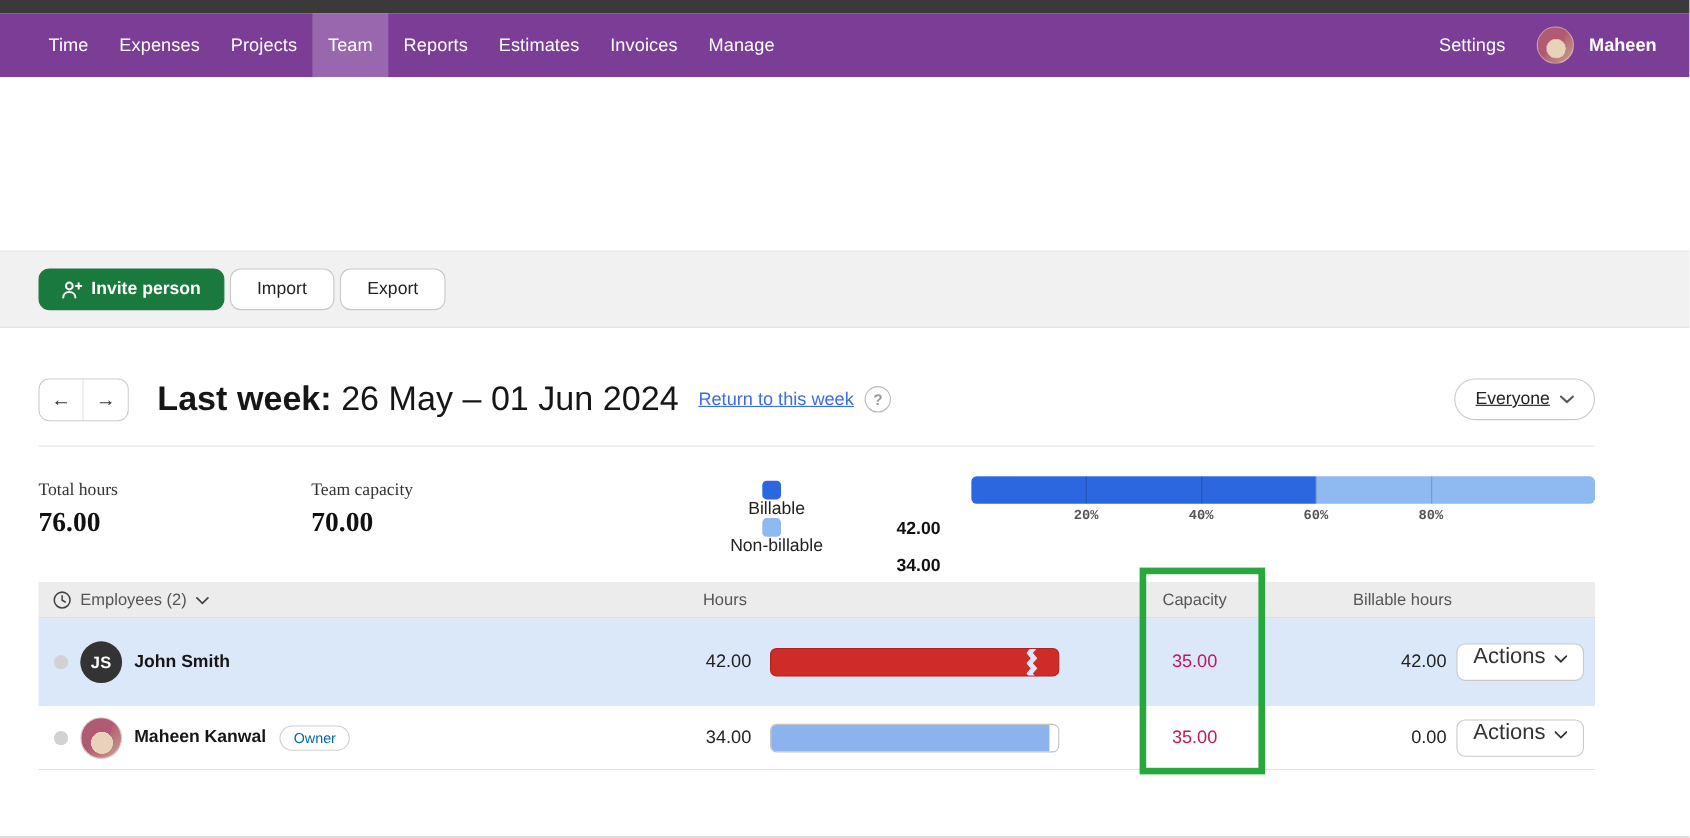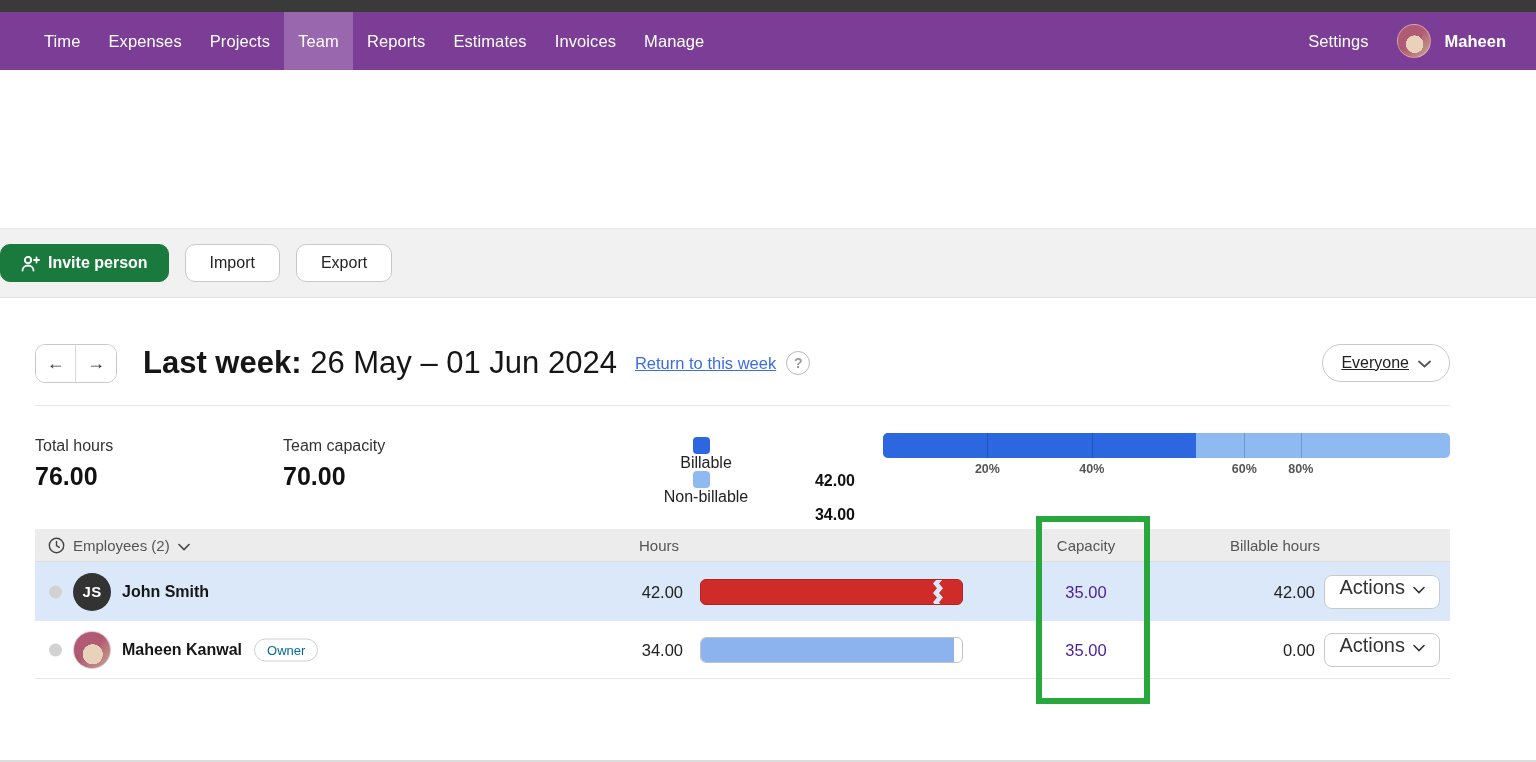--- a/index.html
+++ b/index.html
@@ -20,71 +20,71 @@
                font-weight:700; font-size:16.5px; }
   .nav-avatar { width:34px; height:34px; border-radius:50%;
     background:
       radial-gradient(circle at 52% 60%, #e9d2bb 0 34%, rgba(233,210,187,0) 35%),
       radial-gradient(circle at 30% 25%, #b05a74 0 45%, rgba(176,90,116,0) 46%),
       linear-gradient(135deg, #8e3b55 0%, #b0586f 45%, #caa58f 100%);
     border:1px solid rgba(255,255,255,.35); }
   
   .toolbar { position:absolute; top:228px; left:0; width:100%; height:70px; background:#f1f1f1;
              border-top:1px solid #e7e7e7; border-bottom:1px solid #e2e2e2;
-             display:flex; align-items:center; gap:16px; }
+             display:flex; align-items:center; padding-left:35px; gap:5px; }
   .btn { font-family:inherit; font-size:16px; height:38px; border-radius:10px; cursor:pointer;
          display:inline-flex; align-items:center; justify-content:center; }
   .btn-green { background:#1a7a3d; color:#fff; border:1px solid #1a7a3d; font-weight:700;
                padding:0 20px; gap:8px; }
   .btn-white { background:#fff; color:#222; border:1px solid #c9c9c9; padding:0 24px; }
   
   .period { position:absolute; top:340px; left:35px; width:1415px; height:46px; display:flex; align-items:center; }
   .arrow-group { display:flex; border:1px solid #c9c9c9; border-radius:10px; overflow:hidden; background:#fff; }
   .arrow-btn { width:40px; height:37px; display:flex; align-items:center; justify-content:center;
                font-size:18px; color:#333; background:#fff; border:none; cursor:pointer; }
   .arrow-btn:first-child { border-right:1px solid #d9d9d9; }
   .period-title { margin-left:26px; font-size:31px; color:#161616; white-space:nowrap; }
   .period-title .prefix { font-weight:700; }
   .return-link { margin-left:18px; font-size:16.5px; color:#3b6ce4; text-decoration:underline; cursor:pointer; }
   .help-circle { margin-left:10px; width:24px; height:24px; border-radius:50%; border:1.5px solid #b9b9b9;
                  color:#9a9a9a; font-size:14px; font-weight:700; display:flex; align-items:center; justify-content:center; cursor:pointer; }
   .filter-btn { margin-left:auto; height:38px; padding:0 18px; border:1px solid #c9c9c9; border-radius:19px;
                 background:#fff; font-size:16px; color:#222; display:flex; align-items:center; gap:9px; cursor:pointer;text-decoration:underline; }
   .divider { position:absolute; top:405px; left:35px; width:1415px; height:1px; background:#e6e6e6; }
   
-  .stat { position:absolute; }
+  .stat { position:absolute;font-family:Liberation Serif, serif; }
   .stat-label { font-size:16px; color:#333; }
   .stat-value { font-size:25px; font-weight:700; color:#111; margin-top:7px; }
   .stat-total { top:437px; left:35px; }
   .stat-capacity { top:437px; left:283px; }
   .legend { position:absolute; top:437px; left:557px; width:298px; }
   .legend-row { display:flex; align-items:center; height:18px; margin-bottom:16px;flex-direction:column; }
   .legend-swatch { width:17px; height:17px; border-radius:4px; margin-right:10px; flex:0 0 auto; }
   .legend-swatch.billable { background:#2c67e0; }
   .legend-swatch.nonbillable { background:#8fb9f1; }
   .legend-label { font-size:16px; color:#222; }
   .legend-value { margin-left:auto; font-size:16px; font-weight:700; color:#111; }
   .cap-bar { position:absolute; top:433px; left:883px; width:567px; height:25px; border-radius:5px;
              background:#8fb9f1; overflow:hidden; }
   .cap-bar .fill { position:absolute; left:0; top:0; bottom:0; background:#2c67e0; }
   .cap-grid { position:absolute; top:0; bottom:0; width:1px; background:rgba(0,0,0,.18); }
   .cap-ticks { position:absolute; top:462px; left:883px; width:567px; height:16px; }
-  .cap-tick { position:absolute; transform:translateX(-50%); font-size:12.5px; color:#555; font-weight:600; }
-  .g20,.p20 { left:18.42%; } .g40,.p40 { left:36.84%; } .g60,.p60 { left:55.26%;margin-left:48px; } .g80,.p80 { left:73.68%; }
+  .cap-tick { position:absolute; transform:translateX(-50%); font-size:12.5px; color:#555; font-weight:600;font-family:Liberation Mono, monospace; }
+  .g20,.p20 { left:18.42%; } .g40,.p40 { left:36.84%; } .g60,.p60 { left:55.26%; } .g80,.p80 { left:73.68%; }
   
   .table { position:absolute; top:529px; left:35px; width:1415px; }
   .t-header { position:relative; height:33px; background:#ececec; border-bottom:1px solid #dddddd;
               font-size:15px; color:#555; }
   .t-header .emp { position:absolute; left:13px; top:0; height:33px; display:flex; align-items:center; gap:8px; cursor:pointer; }
   .hcell { position:absolute; top:0; height:33px; display:flex; align-items:center; justify-content:center; }
   .h-hours { left:549px; width:150px; }
   .h-capacity { left:986px; width:130px; }
   .h-billable { left:1140px; width:200px; }
   .t-row { position:relative; }
-  .row-1 { height:59px; background:#dbe8f9; }
+  .row-1 { height:80px; background:#dbe8f9; }
   .row-2 { height:58px; background:#fff; border-bottom:1px solid #e4e4e4; }
   .drag-dot { position:absolute; left:14px; top:50%; transform:translateY(-50%); width:13px; height:13px;
               border-radius:50%; background:#d2d2d2; cursor:grab; }
   .row-avatar { position:absolute; left:38px; top:50%; transform:translateY(-50%); width:38px; height:38px;
                 border-radius:50%; display:flex; align-items:center; justify-content:center; }
   .avatar-initials { background:#333; color:#fff; font-size:15px; font-weight:700; letter-spacing:.3px; }
   .avatar-photo {
     background:
       radial-gradient(circle at 52% 62%, #e9d2bb 0 34%, rgba(233,210,187,0) 35%),
       radial-gradient(circle at 28% 22%, #b05a74 0 45%, rgba(176,90,116,0) 46%),
@@ -94,21 +94,21 @@
               color:#161616; display:flex; align-items:center; gap:12px; }
   .role-badge { font-size:13px; font-weight:400; color:#0369a1; border:1px solid #cfcfcf; border-radius:13px;
                 padding:3px 12px; background:transparent; }
   .cell-hours { position:absolute; right:767px; top:50%; transform:translateY(-50%); font-size:16.5px; color:#222; }
   .row-bar { position:absolute; left:665px; top:50%; transform:translateY(-50%); width:263px; height:26px; }
   .bar-over { background:#cf2b28; border:1px solid #b02320; border-radius:6px; position:relative; overflow:hidden; }
   .zigzag { position:absolute; right:15px; top:-1px; }
   .bar-track { background:#fff; border:1px solid #c3c3c3; border-radius:6px; position:relative; overflow:hidden; }
   .bar-track .fill-blue { position:absolute; left:0; top:0; bottom:0; background:#8cb3ee; border-radius:4px 0 0 4px; }
   .cell-capacity { position:absolute; left:986px; width:130px; top:50%; transform:translateY(-50%);
-                   text-align:center; font-size:16.5px; color:#4c1d95; }
+                   text-align:center; font-size:16.5px; color:#be185d; }
   .cell-billable { position:absolute; right:135px; top:50%; transform:translateY(-50%); font-size:16.5px; color:#222; }
   .actions-btn { position:absolute; right:10px; top:50%; transform:translateY(-50%); height:34px; padding:0 14px;
                  background:#fff; border:1px solid #c9c9c9; border-radius:8px; font-size:20px; color:#333;
                  display:flex; gap:8px; cursor:pointer; font-family:Liberation Sans, sans-serif; }
   
   .annotation-box { position:absolute; left:1036px; top:516px; width:114px; height:188px;
                     border:6px solid #28a73c; pointer-events:none; z-index:9; }
   .bottom-edge { position:absolute; bottom:0; left:0; width:100%; height:2px; background:#dcdcdc; }
   .chev { display:inline-block; }
 </style>

